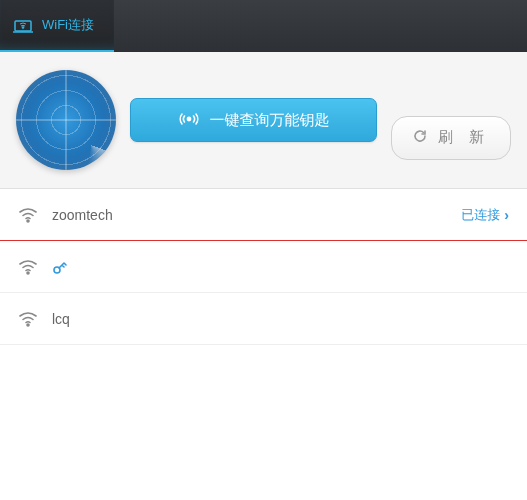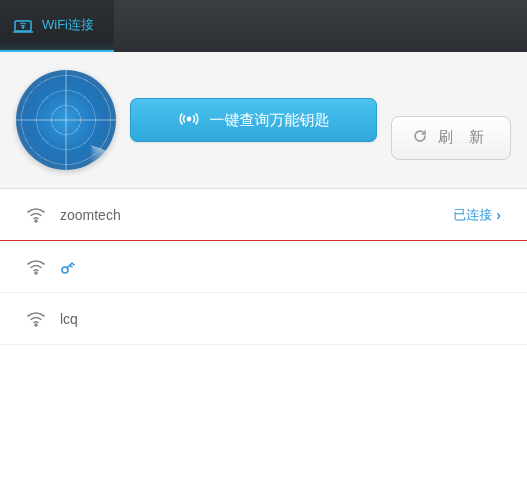--- a/index.html
+++ b/index.html
@@ -81,38 +81,38 @@
       justify-content: center;
       gap: 10px;
       cursor: pointer;
       box-shadow: 0 1px 2px rgba(0,0,0,0.1);
     }
     .btn-secondary {
       width: 120px;
       height: 44px;
       background: linear-gradient(180deg, #ffffff 0%, #f0f0f0 100%);
       border: 1px solid #d0d0d0;
-      border-radius: 8px;
+      border-radius: 16px;
       color: #888;
       font-size: 15px;
       display: flex;
       align-items: center;
       justify-content: center;
       gap: 10px;
       cursor: pointer;
       letter-spacing: 6px;
       margin-top: 35px;
     }
     
     .network-list { background: #fff; }
     .network-item {
       height: 52px;
       display: flex;
       align-items: center;
-      padding: 0 26px;
+      padding: 0 18px;
       border-bottom: 1px solid #eee;
       gap: 14px;
       cursor: pointer;
     }
     .network-item.connected {
       border-bottom: 1px solid #d93030;
     }
     .wifi-icon { color: #888; display: inline-flex; flex-shrink: 0; }
     .network-name { flex: 1; color: #666; font-size: 14px; }
     .network-status { color: #3399dd; font-size: 13px; display: flex; align-items: center; gap: 4px; }

